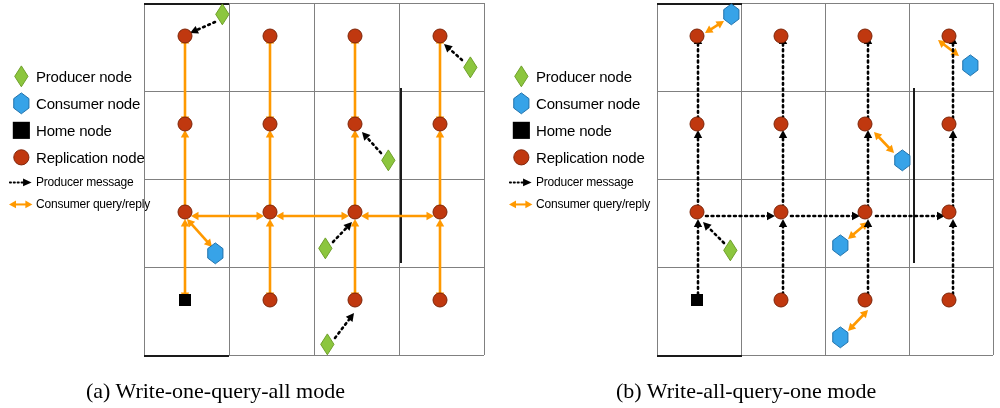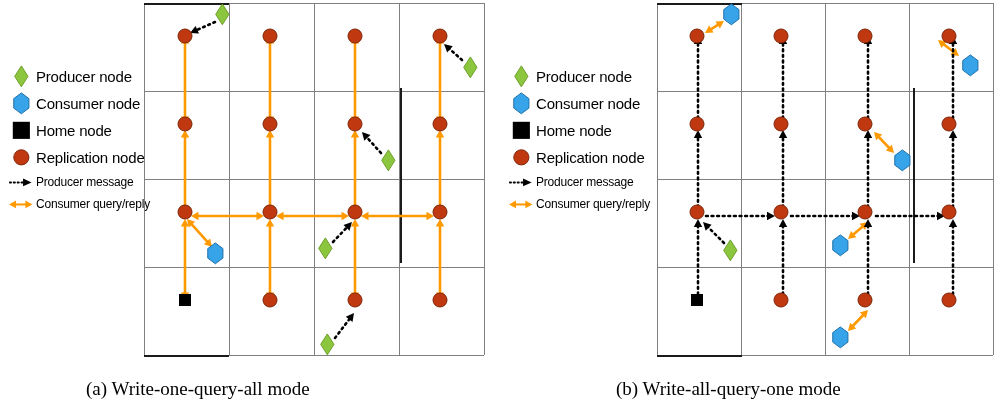--- a/index.html
+++ b/index.html
@@ -16,21 +16,21 @@
   .gl{position:absolute;background:#808080;}
   .gl.h{height:1px;}
   .gl.v{width:1px;}
   .gl.bold{background:#1a1a1a;}
   .gl.bold.h{height:2px;}
   .gl.bold.v{width:2px;}
   .node{position:absolute;transform:translate(-50%,-50%);}
   .rep{width:13px;height:13px;border-radius:50%;background:#c0380f;border:1px solid #7d2408;}
   .home{width:12px;height:12px;background:#000;}
   svg.ov{position:absolute;left:0;top:0;overflow:visible;pointer-events:none;}
-  .cap{position:absolute;top:378px;font-family:"Liberation Serif",serif;font-size:19px;color:#000;white-space:nowrap;}
+  .cap{position:absolute;top:378px;font-family:"Liberation Serif",serif;font-size:22px;color:#000;white-space:nowrap;}
   #cap-a{left:86px;}
   #cap-b{left:616px;}
 </style>
 </head>
 <body>
 
 <div id="fig-root"></div>
 
 <div class="legend" id="legend-a">
     <div class="leg-row">

